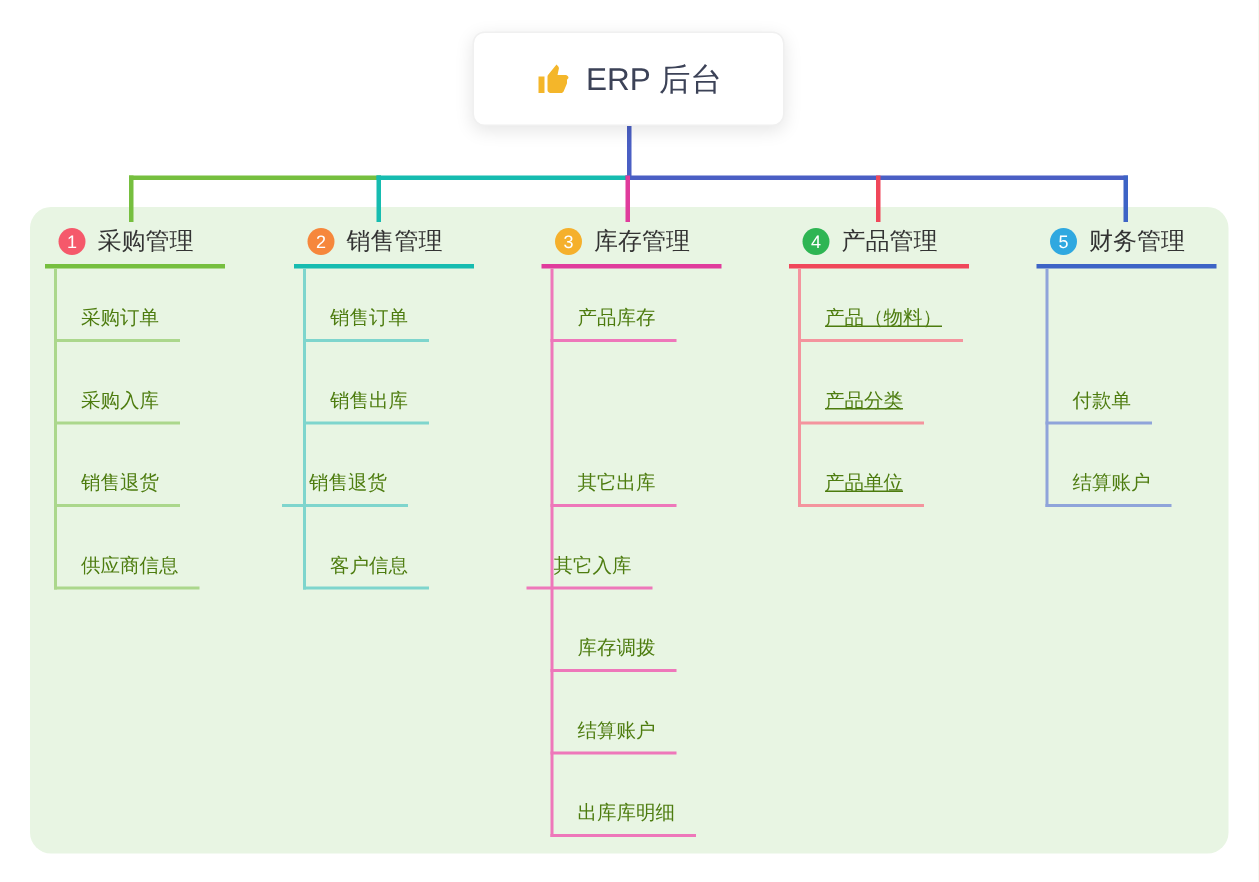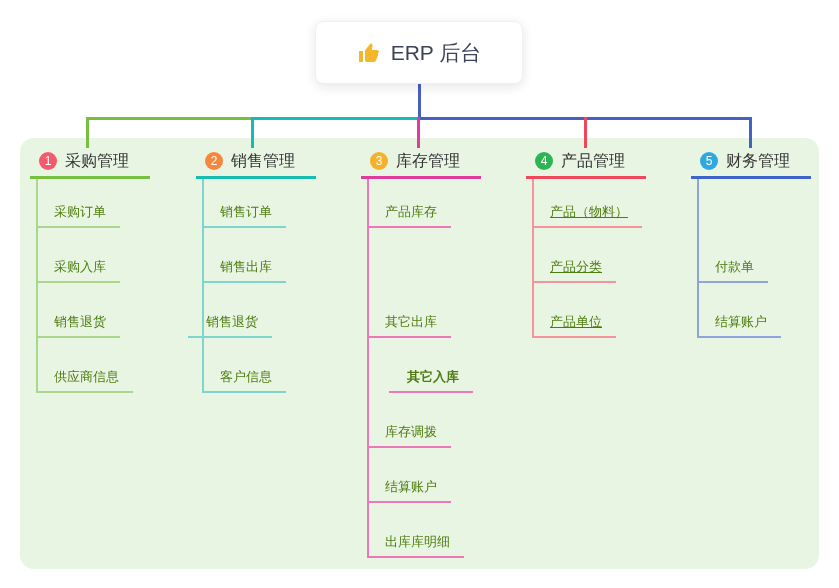--- a/index.html
+++ b/index.html
@@ -90,21 +90,21 @@
   <div class="child ch2" style="left:188px;top:304px;">销售退货</div>
   <div class="child ch2" style="left:202px;top:359px;">客户信息</div>
 
   <div class="branch-head hd3" style="left:361px;top:146px;">
     <span class="badge bd3">3</span>
     <span>库存管理</span>
   </div>
   <div class="vline lt3" style="left:367px;top:179px;height:379px;"></div>
   <div class="child ch3" style="left:367px;top:194px;">产品库存</div>
   <div class="child ch3" style="left:367px;top:304px;">其它出库</div>
-  <div class="child ch3" style="left:389px;top:359px;font-weight:bold;">其它入库</div>
+  <div class="child ch3" style="left:351px;top:359px;">其它入库</div>
   <div class="child ch3" style="left:367px;top:414px;">库存调拨</div>
   <div class="child ch3" style="left:367px;top:469px;">结算账户</div>
   <div class="child ch3" style="left:367px;top:524px;">出库库明细</div>
 
   <div class="branch-head hd4" style="left:526px;top:146px;">
     <span class="badge bd4">4</span>
     <span>产品管理</span>
   </div>
   <div class="vline lt4" style="left:532px;top:179px;height:159px;"></div>
   <div class="child ch4" style="left:532px;top:194px;">产品（物料）</div>

